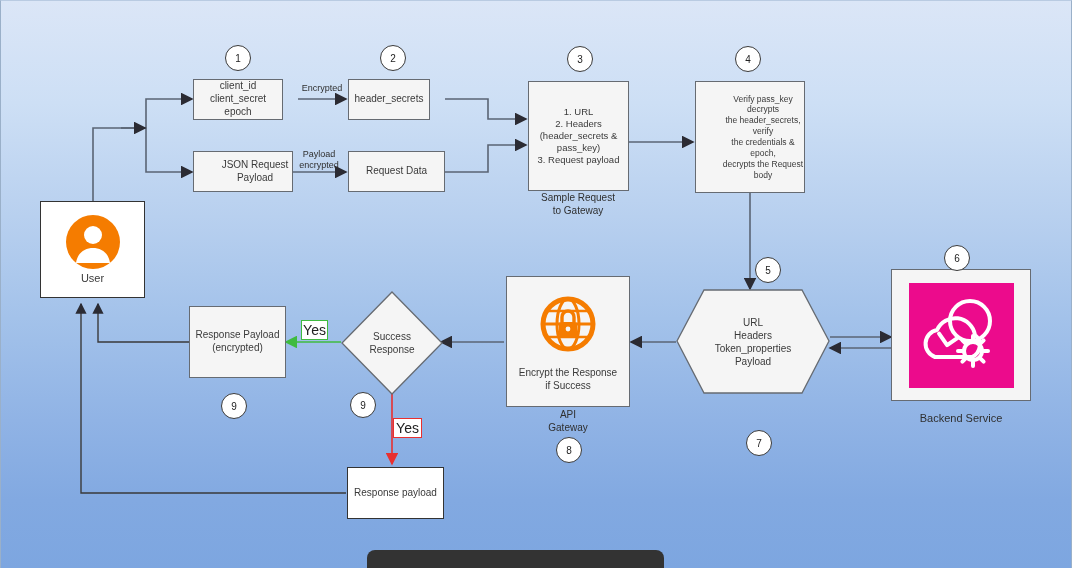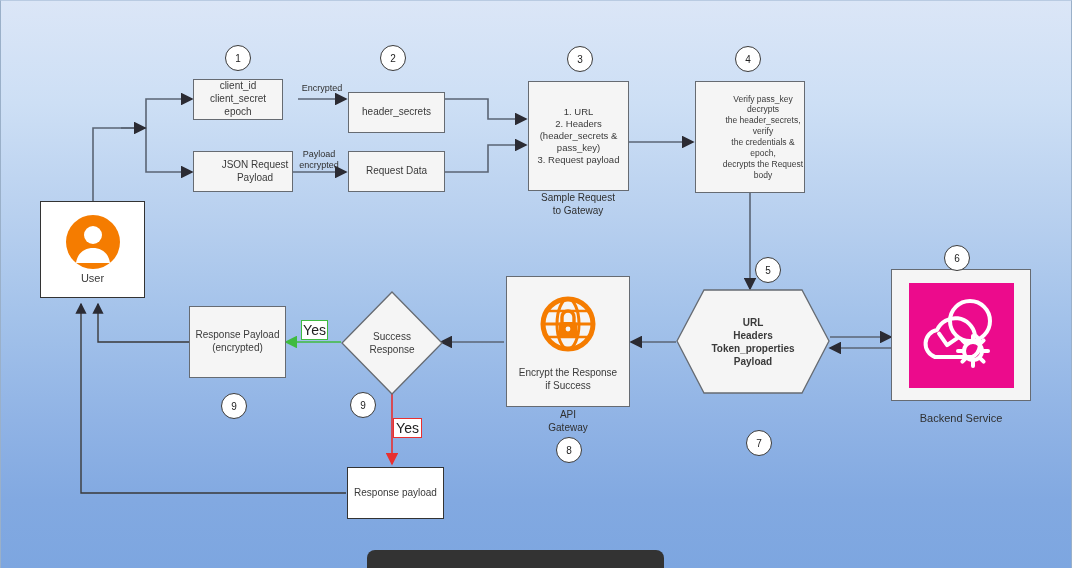--- a/index.html
+++ b/index.html
@@ -108,21 +108,21 @@
   <div class="node" style="left:192px;top:78px;width:90px;height:41px;font-size:10px;white-space:pre-line;">client_id
 client_secret
 epoch</div>
   <div class="badge" style="left:224px;top:44px;">
       <span>1</span>
     </div>
 
   <div class="node" style="left:192px;top:150px;width:100px;height:41px;font-size:10px;white-space:pre-line;padding-left:24px;">JSON Request
 Payload</div>
 
-  <div class="node" style="left:347px;top:91px;width:97px;height:41px;font-size:10px;">header_secrets</div>
+  <div class="node" style="left:347px;top:78px;width:82px;height:41px;font-size:10px;">header_secrets</div>
   <div class="badge" style="left:379px;top:44px;">
       <span>2</span>
     </div>
 
   <div class="node" style="left:347px;top:150px;width:97px;height:41px;font-size:10px;">Request Data</div>
 
   <div class="elabel" style="left:296px;top:82px;width:50px;font-size:9px;">Encrypted</div>
   <div class="elabel" style="left:290px;top:148px;width:56px;font-size:9px;white-space:pre-line;">Payload
 encrypted</div>
 
@@ -147,21 +147,21 @@
     </div>
 
   <div class="badge" style="left:754px;top:256px;">
       <span>5</span>
     </div>
 
   <div class="hexwrap" style="left:675px;top:288px;width:154px;height:105px;">
     <svg width="154" height="105" viewBox="0 0 154 105" aria-hidden="true">
       <polygon points="28,1 126,1 153,52 126,104 28,104 1,52" fill="#f5f5f5" stroke="#666b72" stroke-width="1.3"></polygon>
     </svg>
-    <div class="shapetext" style="font-size:10px;white-space:pre-line;font-weight:bold;">URL
+    <div class="shapetext" style="font-size:10px;white-space:pre-line;">URL
 Headers
 Token_properties
 Payload</div>
   </div>
   <div class="badge" style="left:745px;top:429px;">
       <span>7</span>
     </div>
 
   <div class="node" style="left:890px;top:268px;width:140px;height:132px;">
     <span class="icobox" style="position:static;width:105px;height:105px;background:#ec0b8c;">

